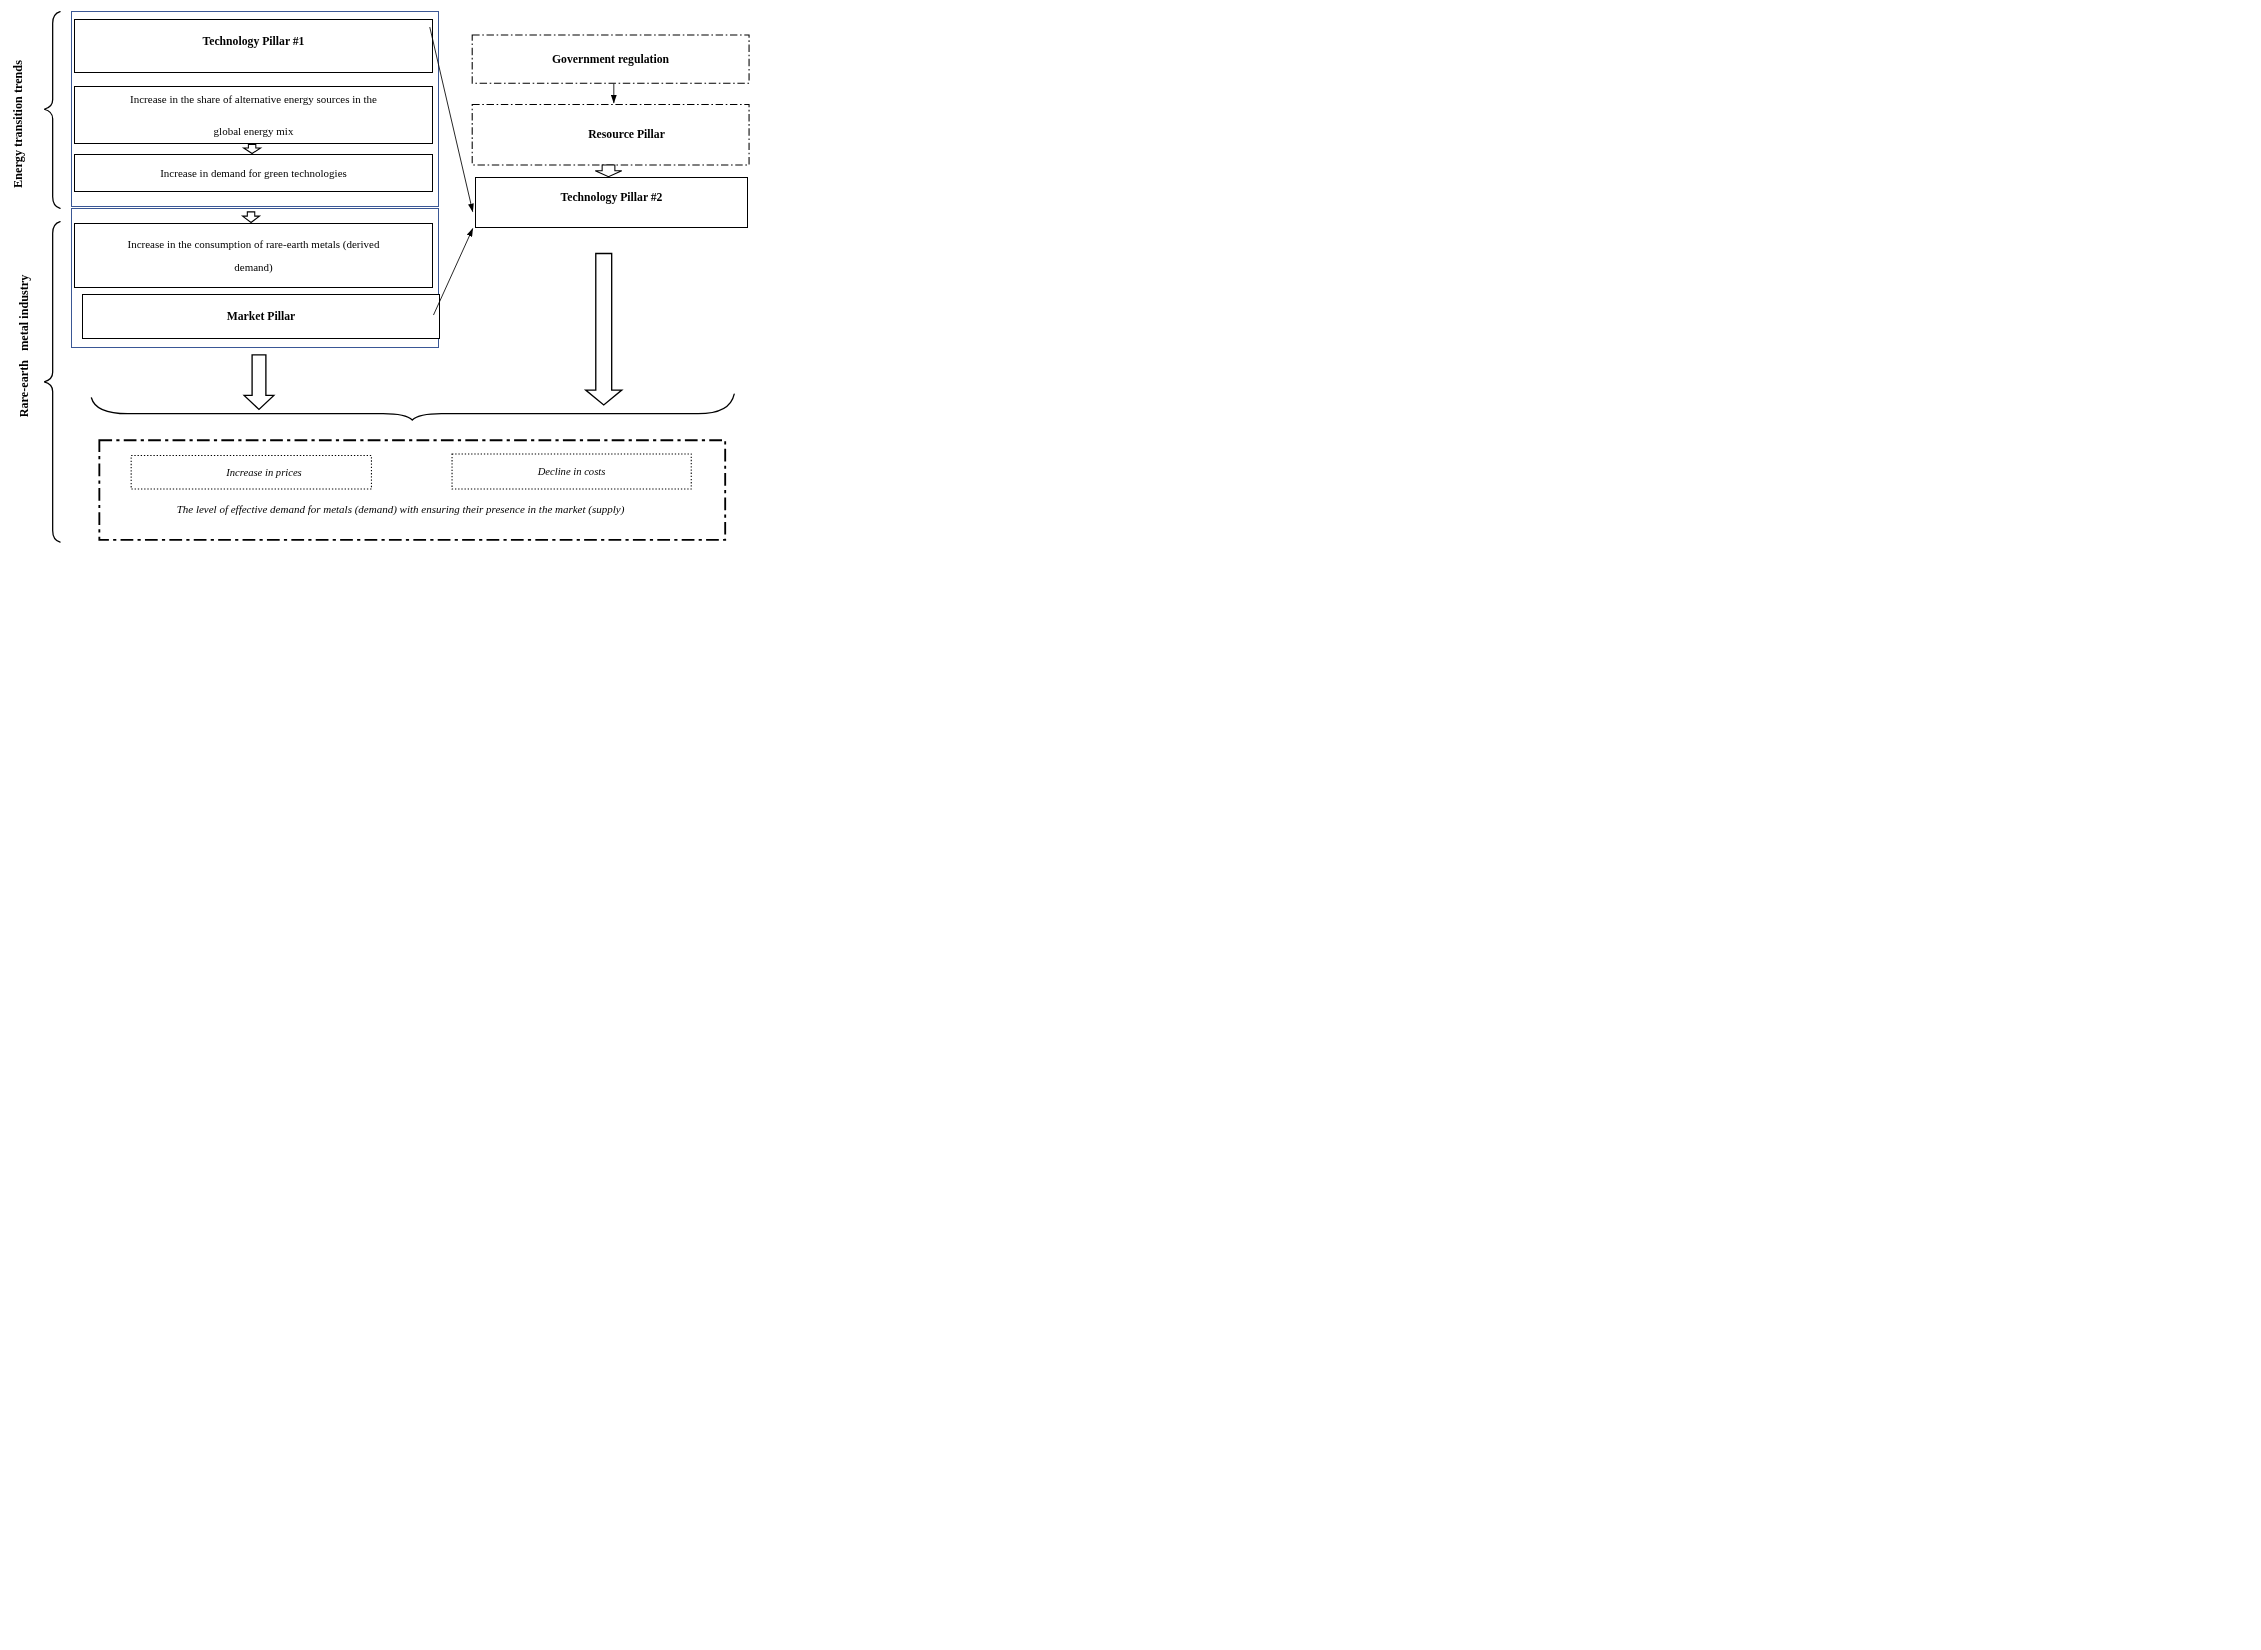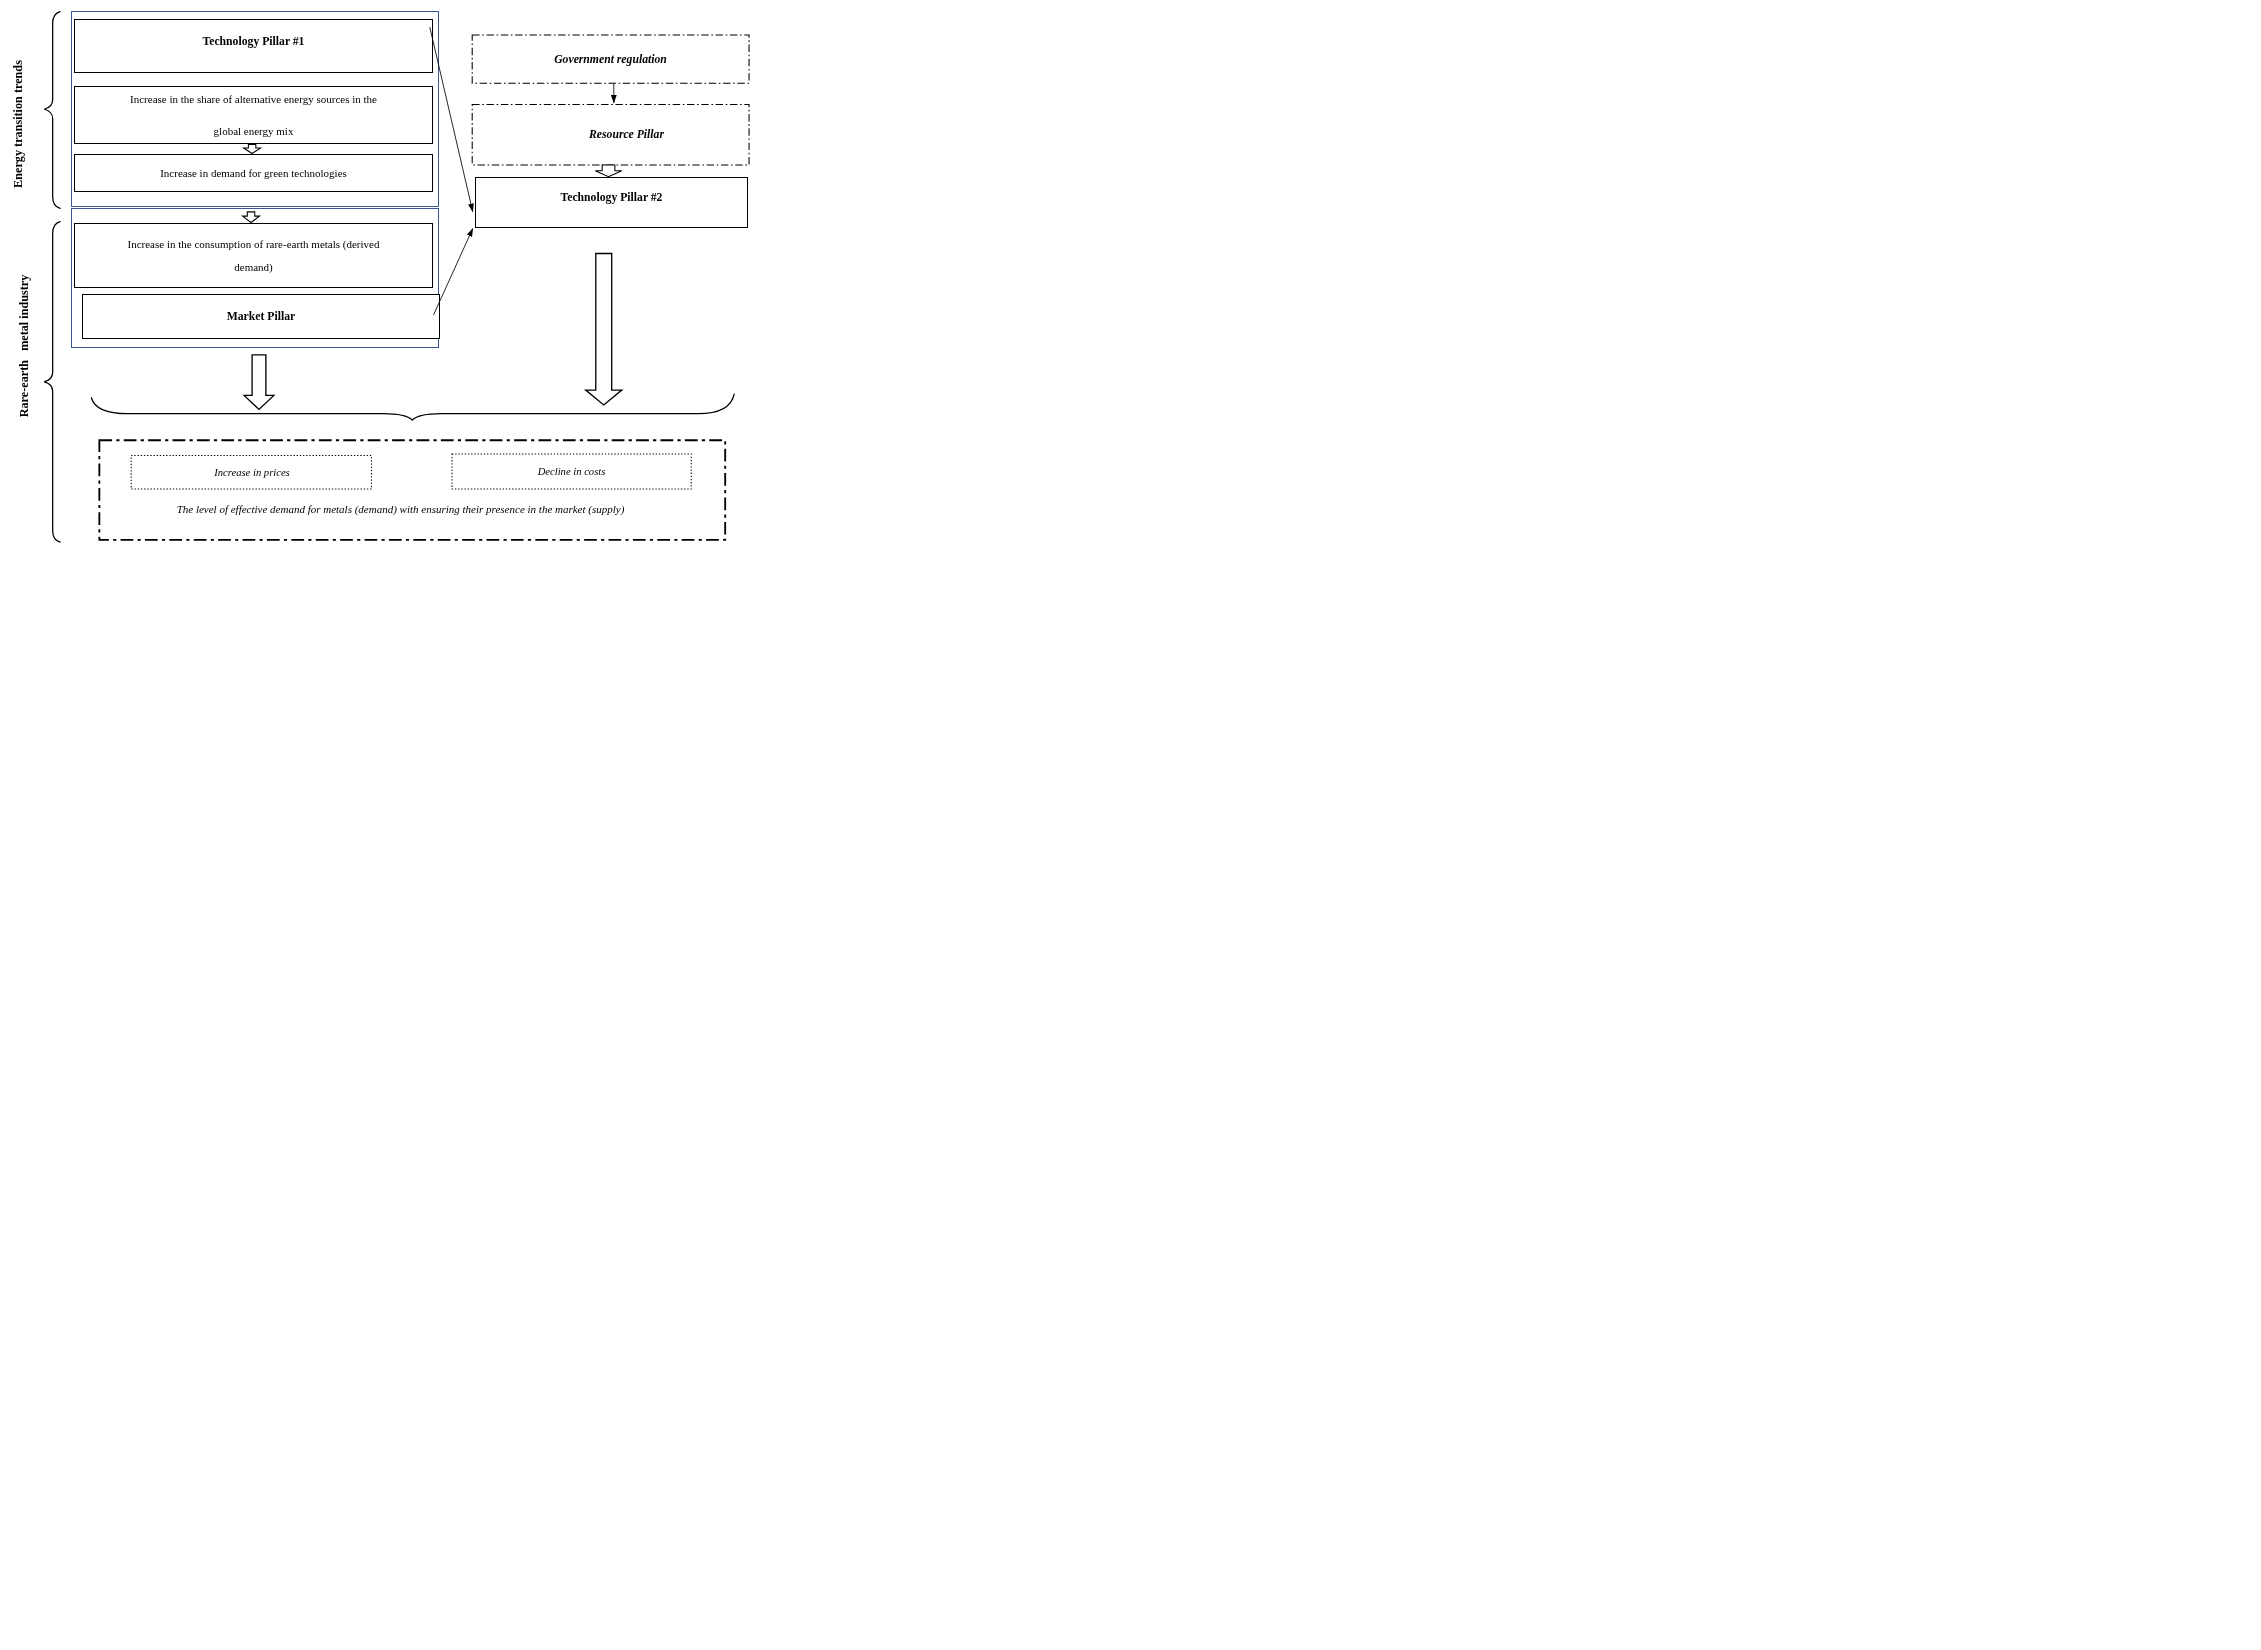--- a/index.html
+++ b/index.html
@@ -13,21 +13,21 @@
     overflow: hidden;
   }
   .abs { position: absolute; box-sizing: border-box; }
   .container { border: 1.1px solid var(--accent); background: transparent; }
   .solidbox { border: 1.1px solid var(--ink); background: #fff; display:flex; align-items:center; justify-content:center; text-align:center; }
   .titletext { font-weight: bold; font-size: 11.7px; }
   .bodytext  { font-size: 11px; }
   .lh2 { line-height: 32px; }
   .lh3 { line-height: 23px; }
   .toppad { align-items: flex-start; }
-  .overlaytext { display:flex; align-items:center; justify-content:center; text-align:center;font-style:italic; }
+  .overlaytext { display:flex; align-items:center; justify-content:center; text-align:center; }
   .ital { font-style: italic; font-size: 10.6px; }
   .sentence { font-style: italic; font-size: 11px; text-align:center; }
   .sidelabel {
     position:absolute; font-weight:bold; font-size:12.2px; white-space:pre;
     transform: translate(-50%,-50%) rotate(-90deg);
   }
   svg.overlay { position:absolute; left:0; top:0; pointer-events:none; }
 </style>
 </head>
 <body>
@@ -65,21 +65,21 @@
   </div>
 
   <div class="abs overlaytext titletext" style="left:488px; top:104px; width:277px; height:60px;">
     <span>Resource Pillar</span>
   </div>
 
   <div class="abs solidbox titletext" style="left:475px; top:177px; width:273px; height:51px; padding-bottom:9.5px;">
     <span>Technology Pillar #2</span>
   </div>
 
-  <div class="abs overlaytext ital" style="left:132px; top:456px; width:240px; height:33px;">
+  <div class="abs overlaytext ital" style="left:144px; top:456px; width:240px; height:33px;">
     <span>Increase in prices</span>
   </div>
 
   <div class="abs overlaytext ital" style="left:452px; top:454px; width:239px; height:35px;">
     <span>Decline in costs</span>
   </div>
 
   <div class="abs sentence" style="left:94px; top:503px; width:613px;">The level of effective demand for metals (demand) with ensuring their presence in the market (supply)</div>
 
   <svg class="overlay" width="754" height="550" viewBox="0 0 1421 1037">

